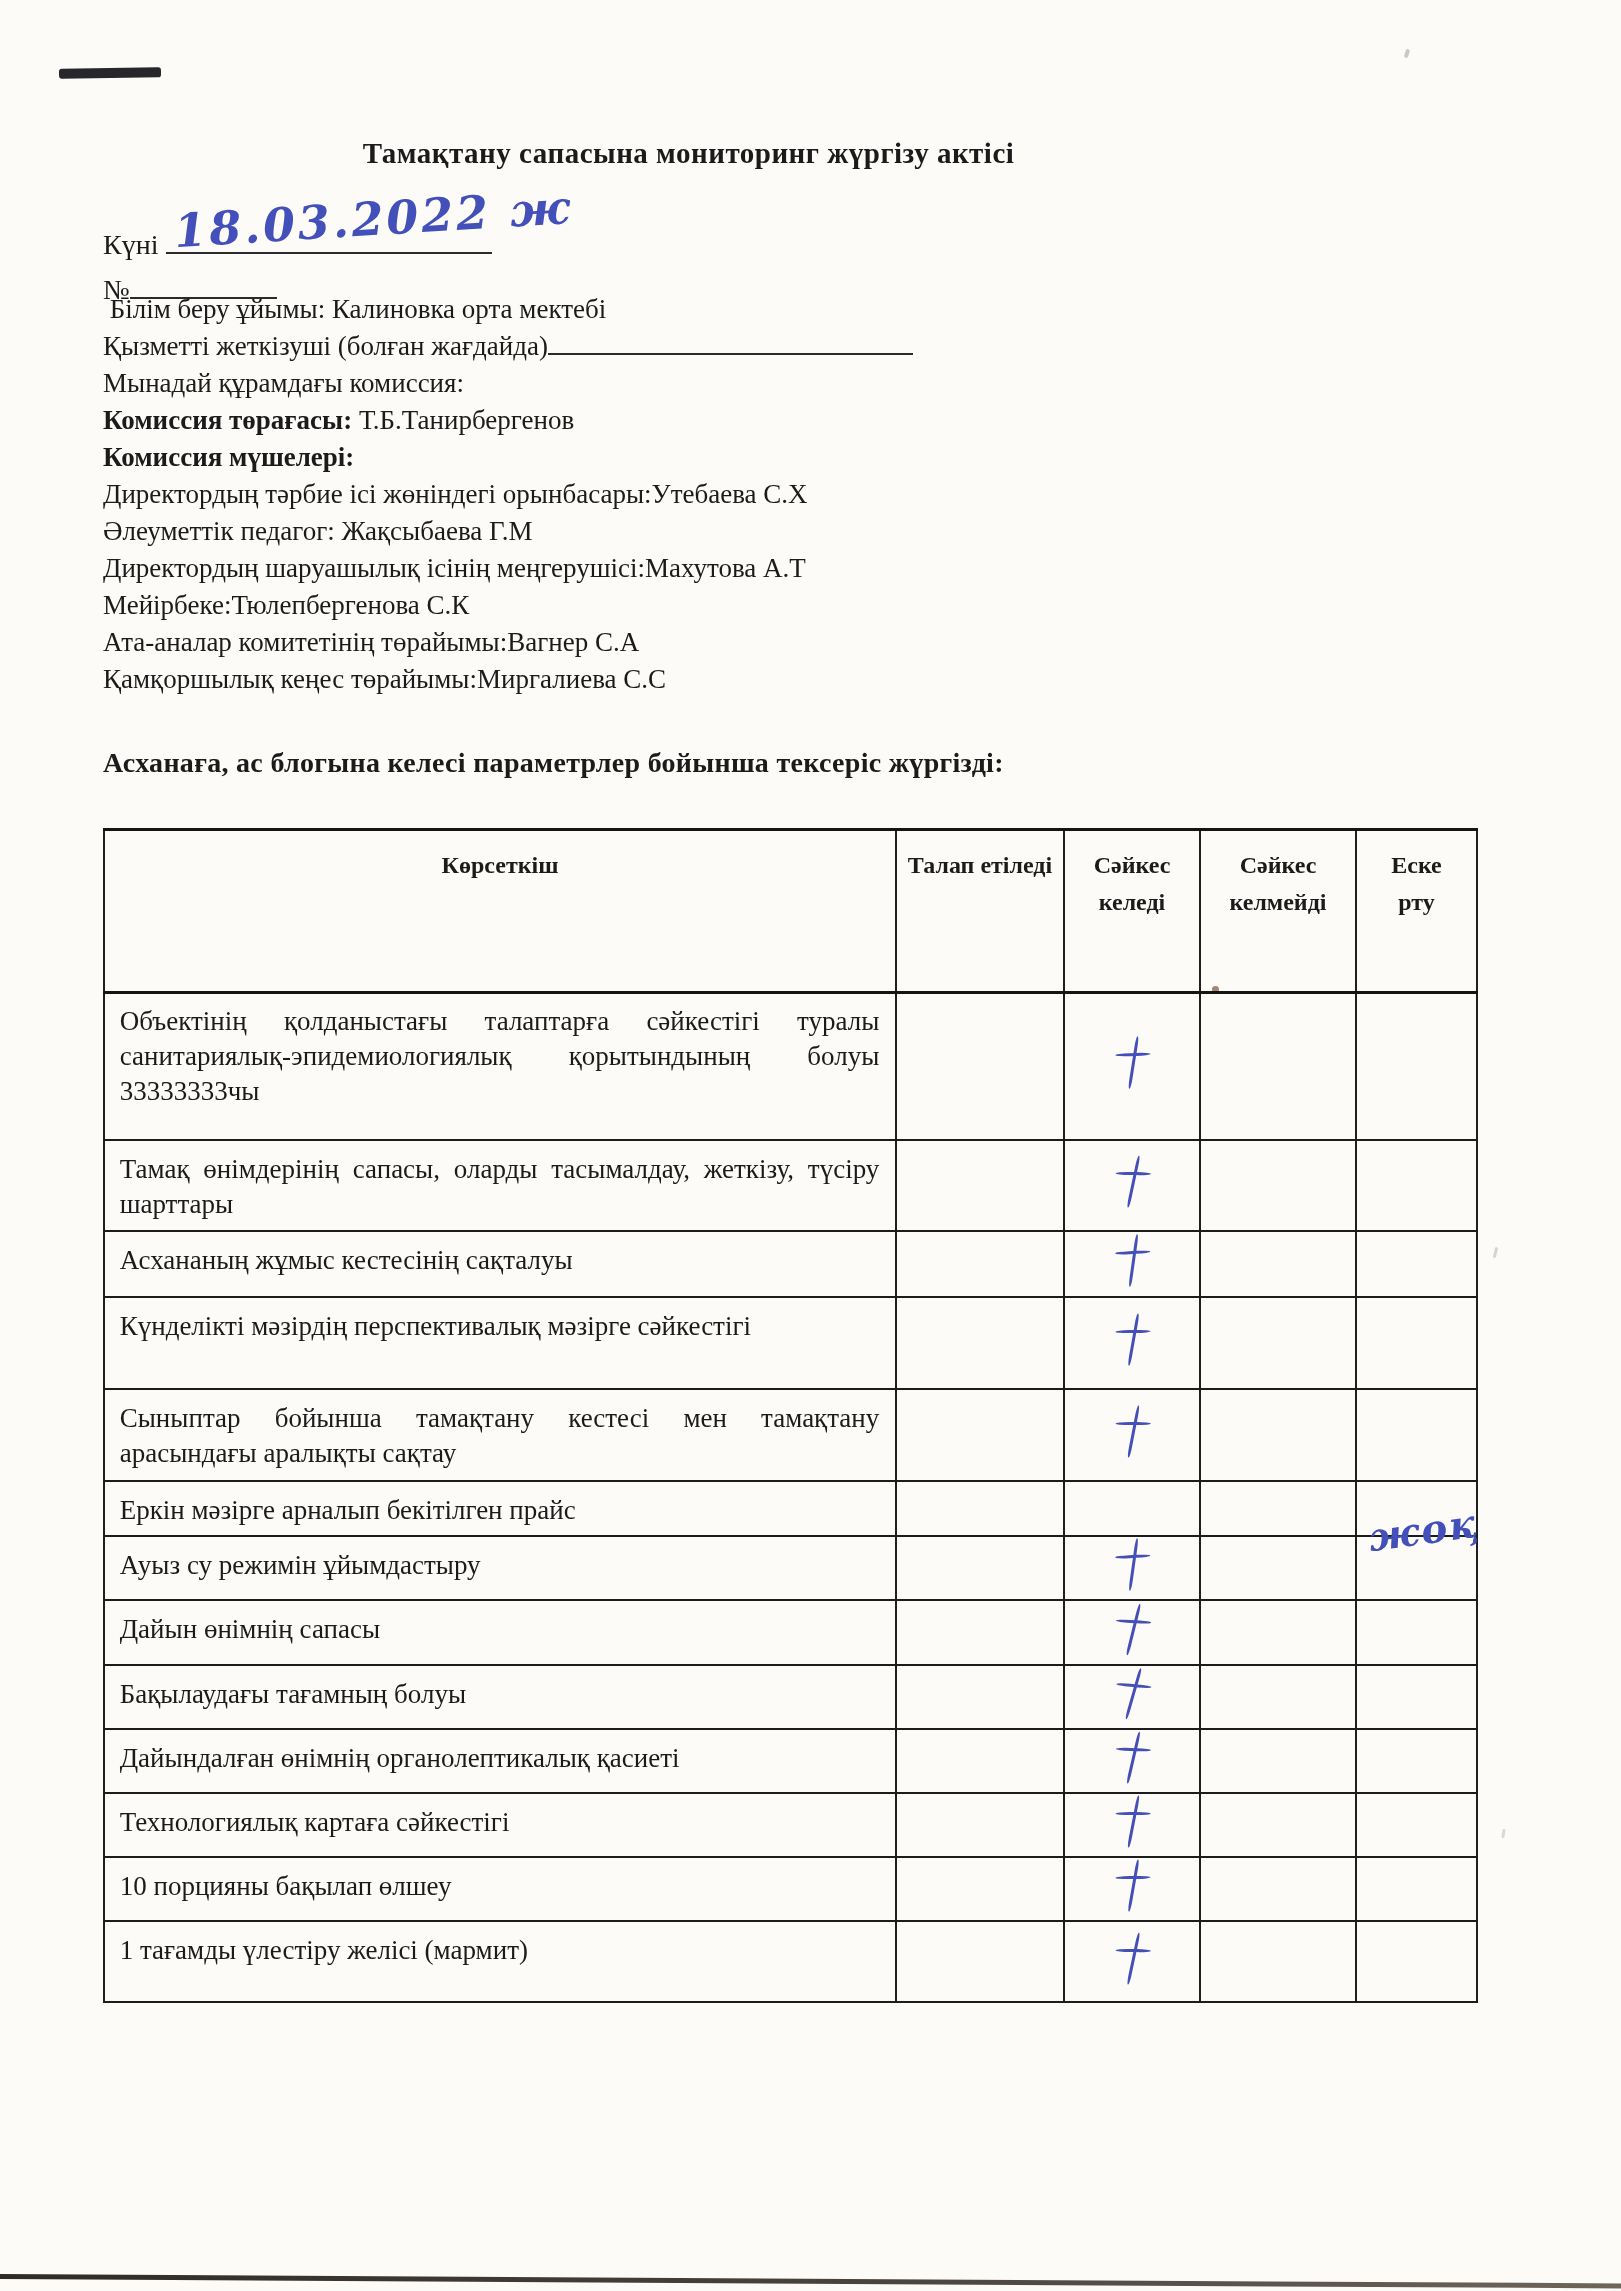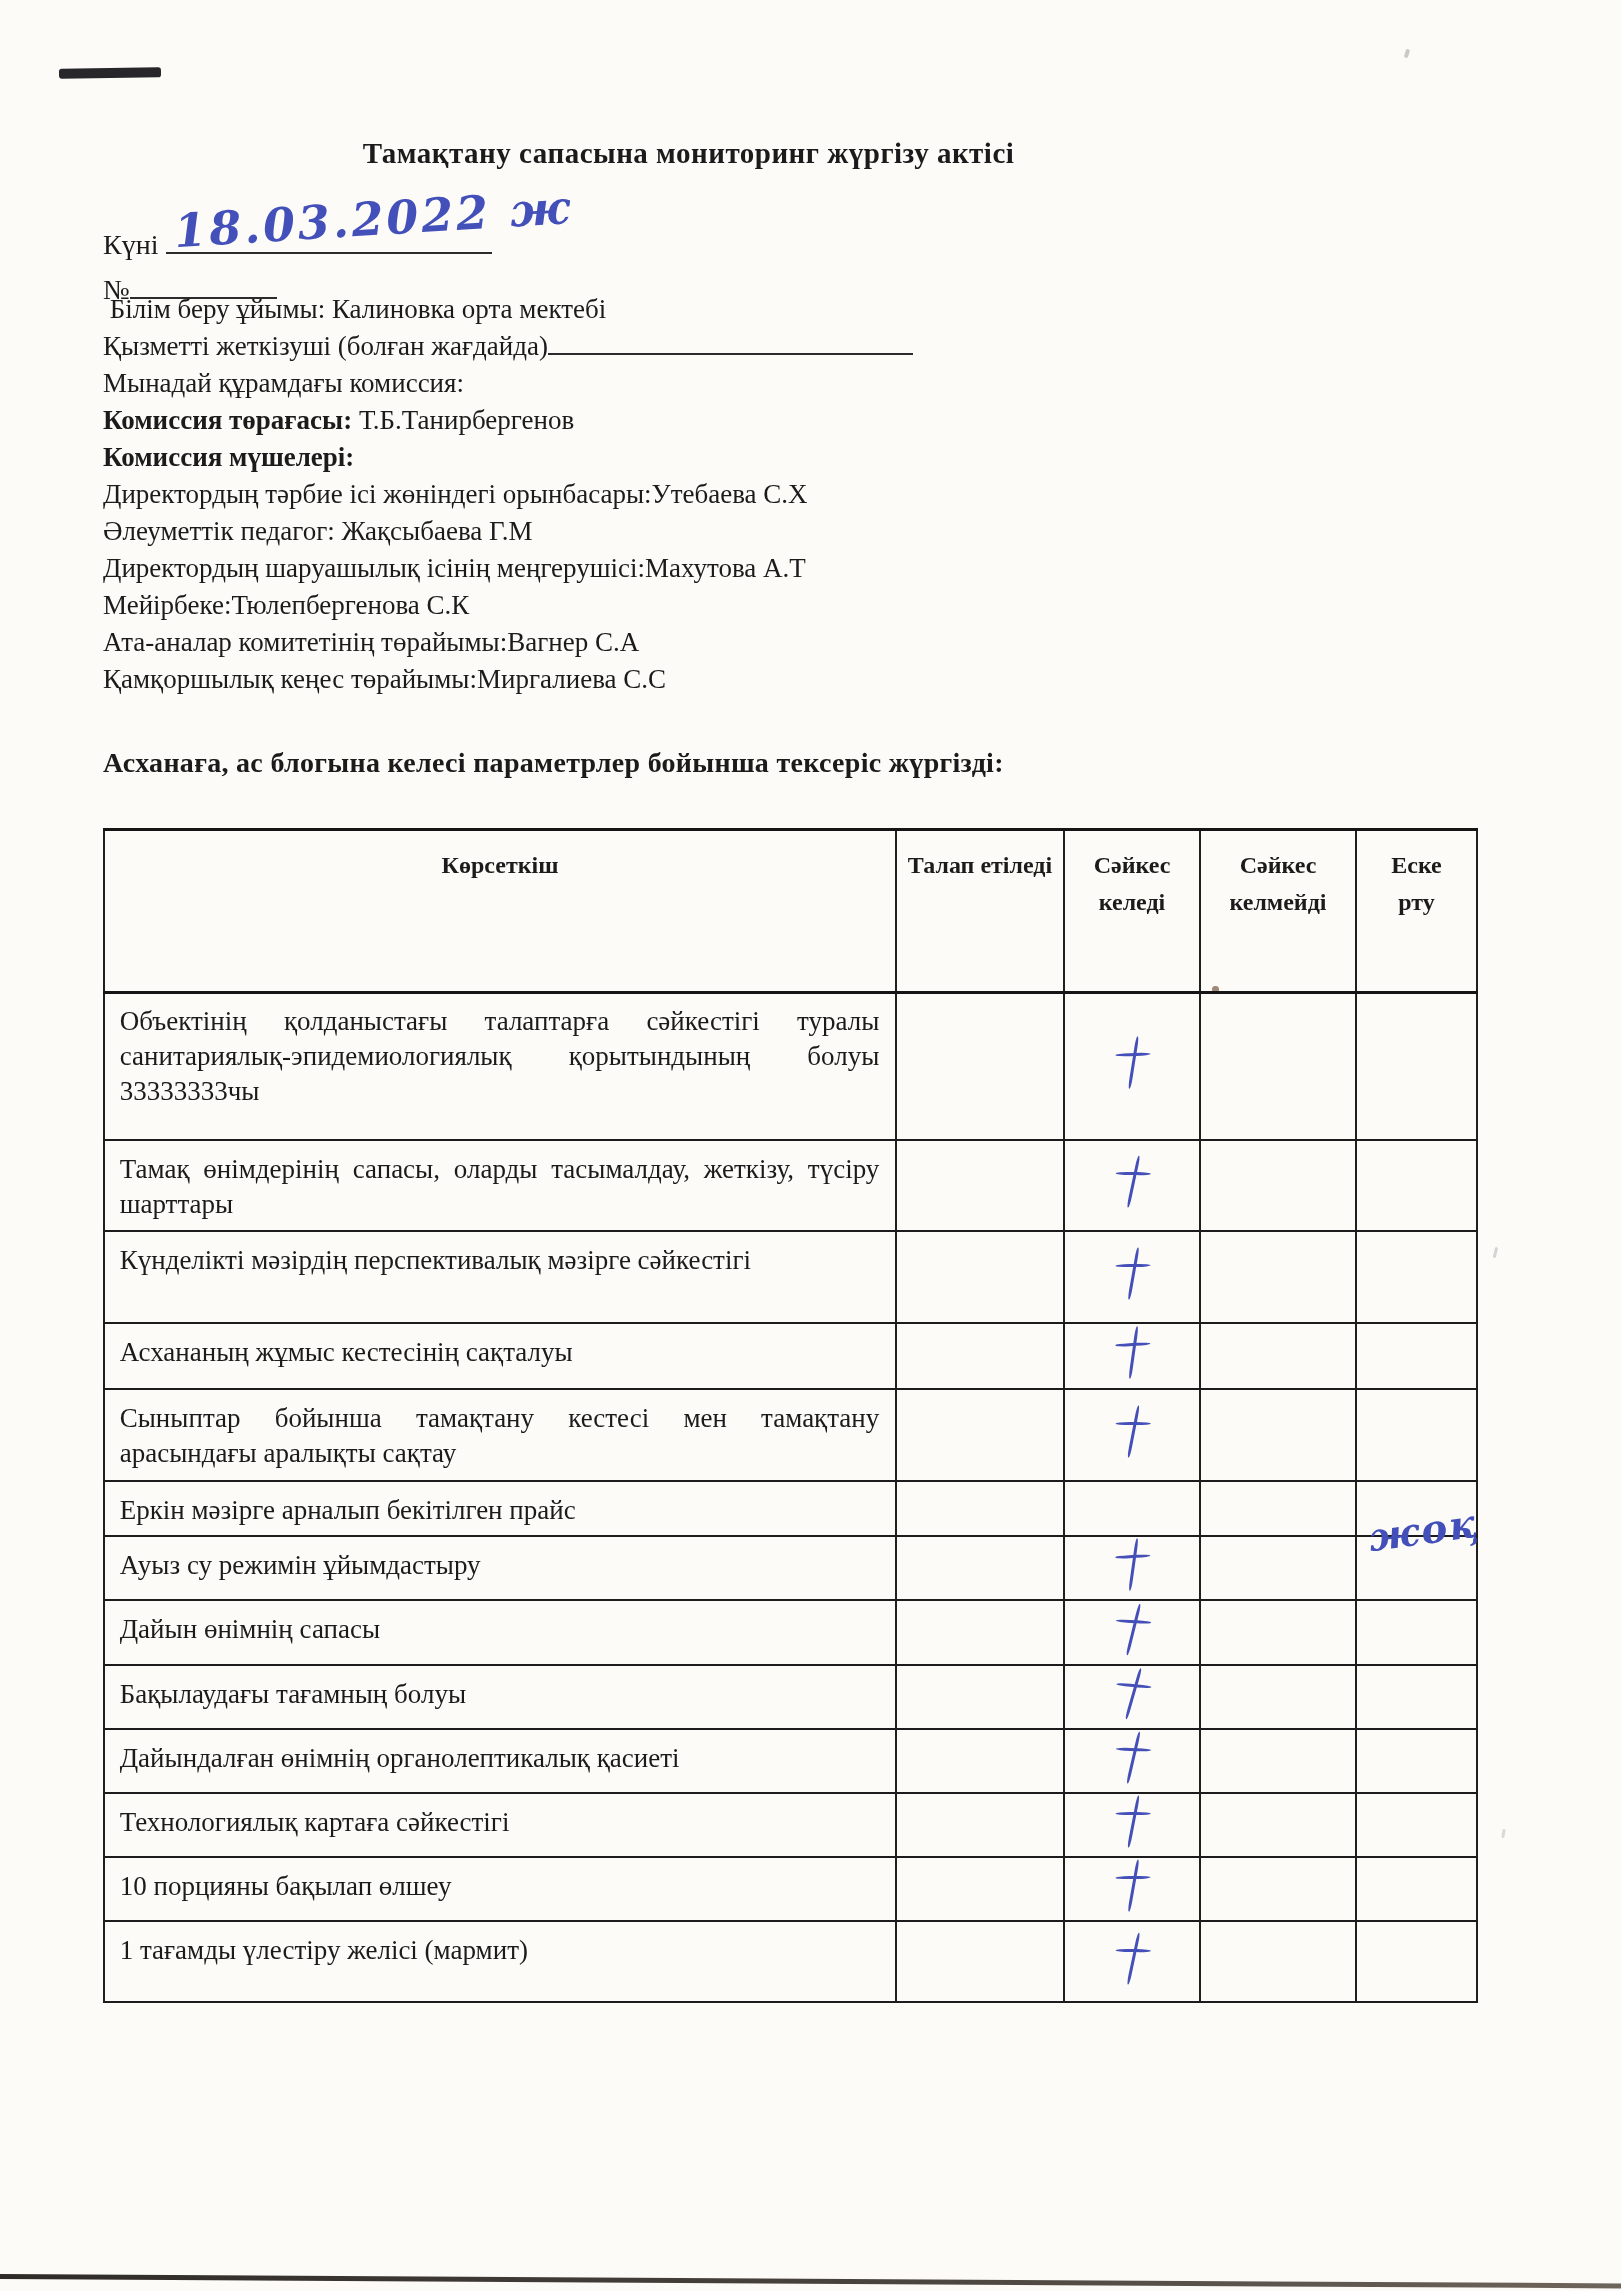--- a/index.html
+++ b/index.html
@@ -155,31 +155,31 @@
           <td class="c-mark"></td>
           <td class="c-mark"></td>
         </tr>
         <tr style="height: 88px;">
           <td class="c-ind">Тамақ өнімдерінің сапасы, оларды тасымалдау, жеткізу, түсіру шарттары</td>
           <td class="c-mark"></td>
           <td class="c-mark"><span class="check-mark" style="transform: rotate(6deg);"></span></td>
           <td class="c-mark"></td>
           <td class="c-mark"></td>
         </tr>
+        <tr style="height: 66px;">
+          <td class="c-ind">Асхананың жұмыс кестесінің сақталуы</td>
+          <td class="c-mark"></td>
+          <td class="c-mark"><span class="check-mark" style="transform: rotate(2deg);"></span></td>
+          <td class="c-mark"></td>
+          <td class="c-mark"></td>
+        </tr>
         <tr style="height: 92px;">
           <td class="c-ind">Күнделікті мәзірдің перспективалық мәзірге сәйкестігі</td>
           <td class="c-mark"></td>
           <td class="c-mark"><span class="check-mark" style="transform: rotate(4deg);"></span></td>
-          <td class="c-mark"></td>
-          <td class="c-mark"></td>
-        </tr>
-        <tr style="height: 66px;">
-          <td class="c-ind">Асхананың жұмыс кестесінің сақталуы</td>
-          <td class="c-mark"></td>
-          <td class="c-mark"><span class="check-mark" style="transform: rotate(2deg);"></span></td>
           <td class="c-mark"></td>
           <td class="c-mark"></td>
         </tr>
         <tr style="height: 92px;">
           <td class="c-ind">Сыныптар бойынша тамақтану кестесі мен тамақтану арасындағы аралықты сақтау</td>
           <td class="c-mark"></td>
           <td class="c-mark"><span class="check-mark" style="transform: rotate(5deg);"></span></td>
           <td class="c-mark"></td>
           <td class="c-mark"></td>
         </tr>

